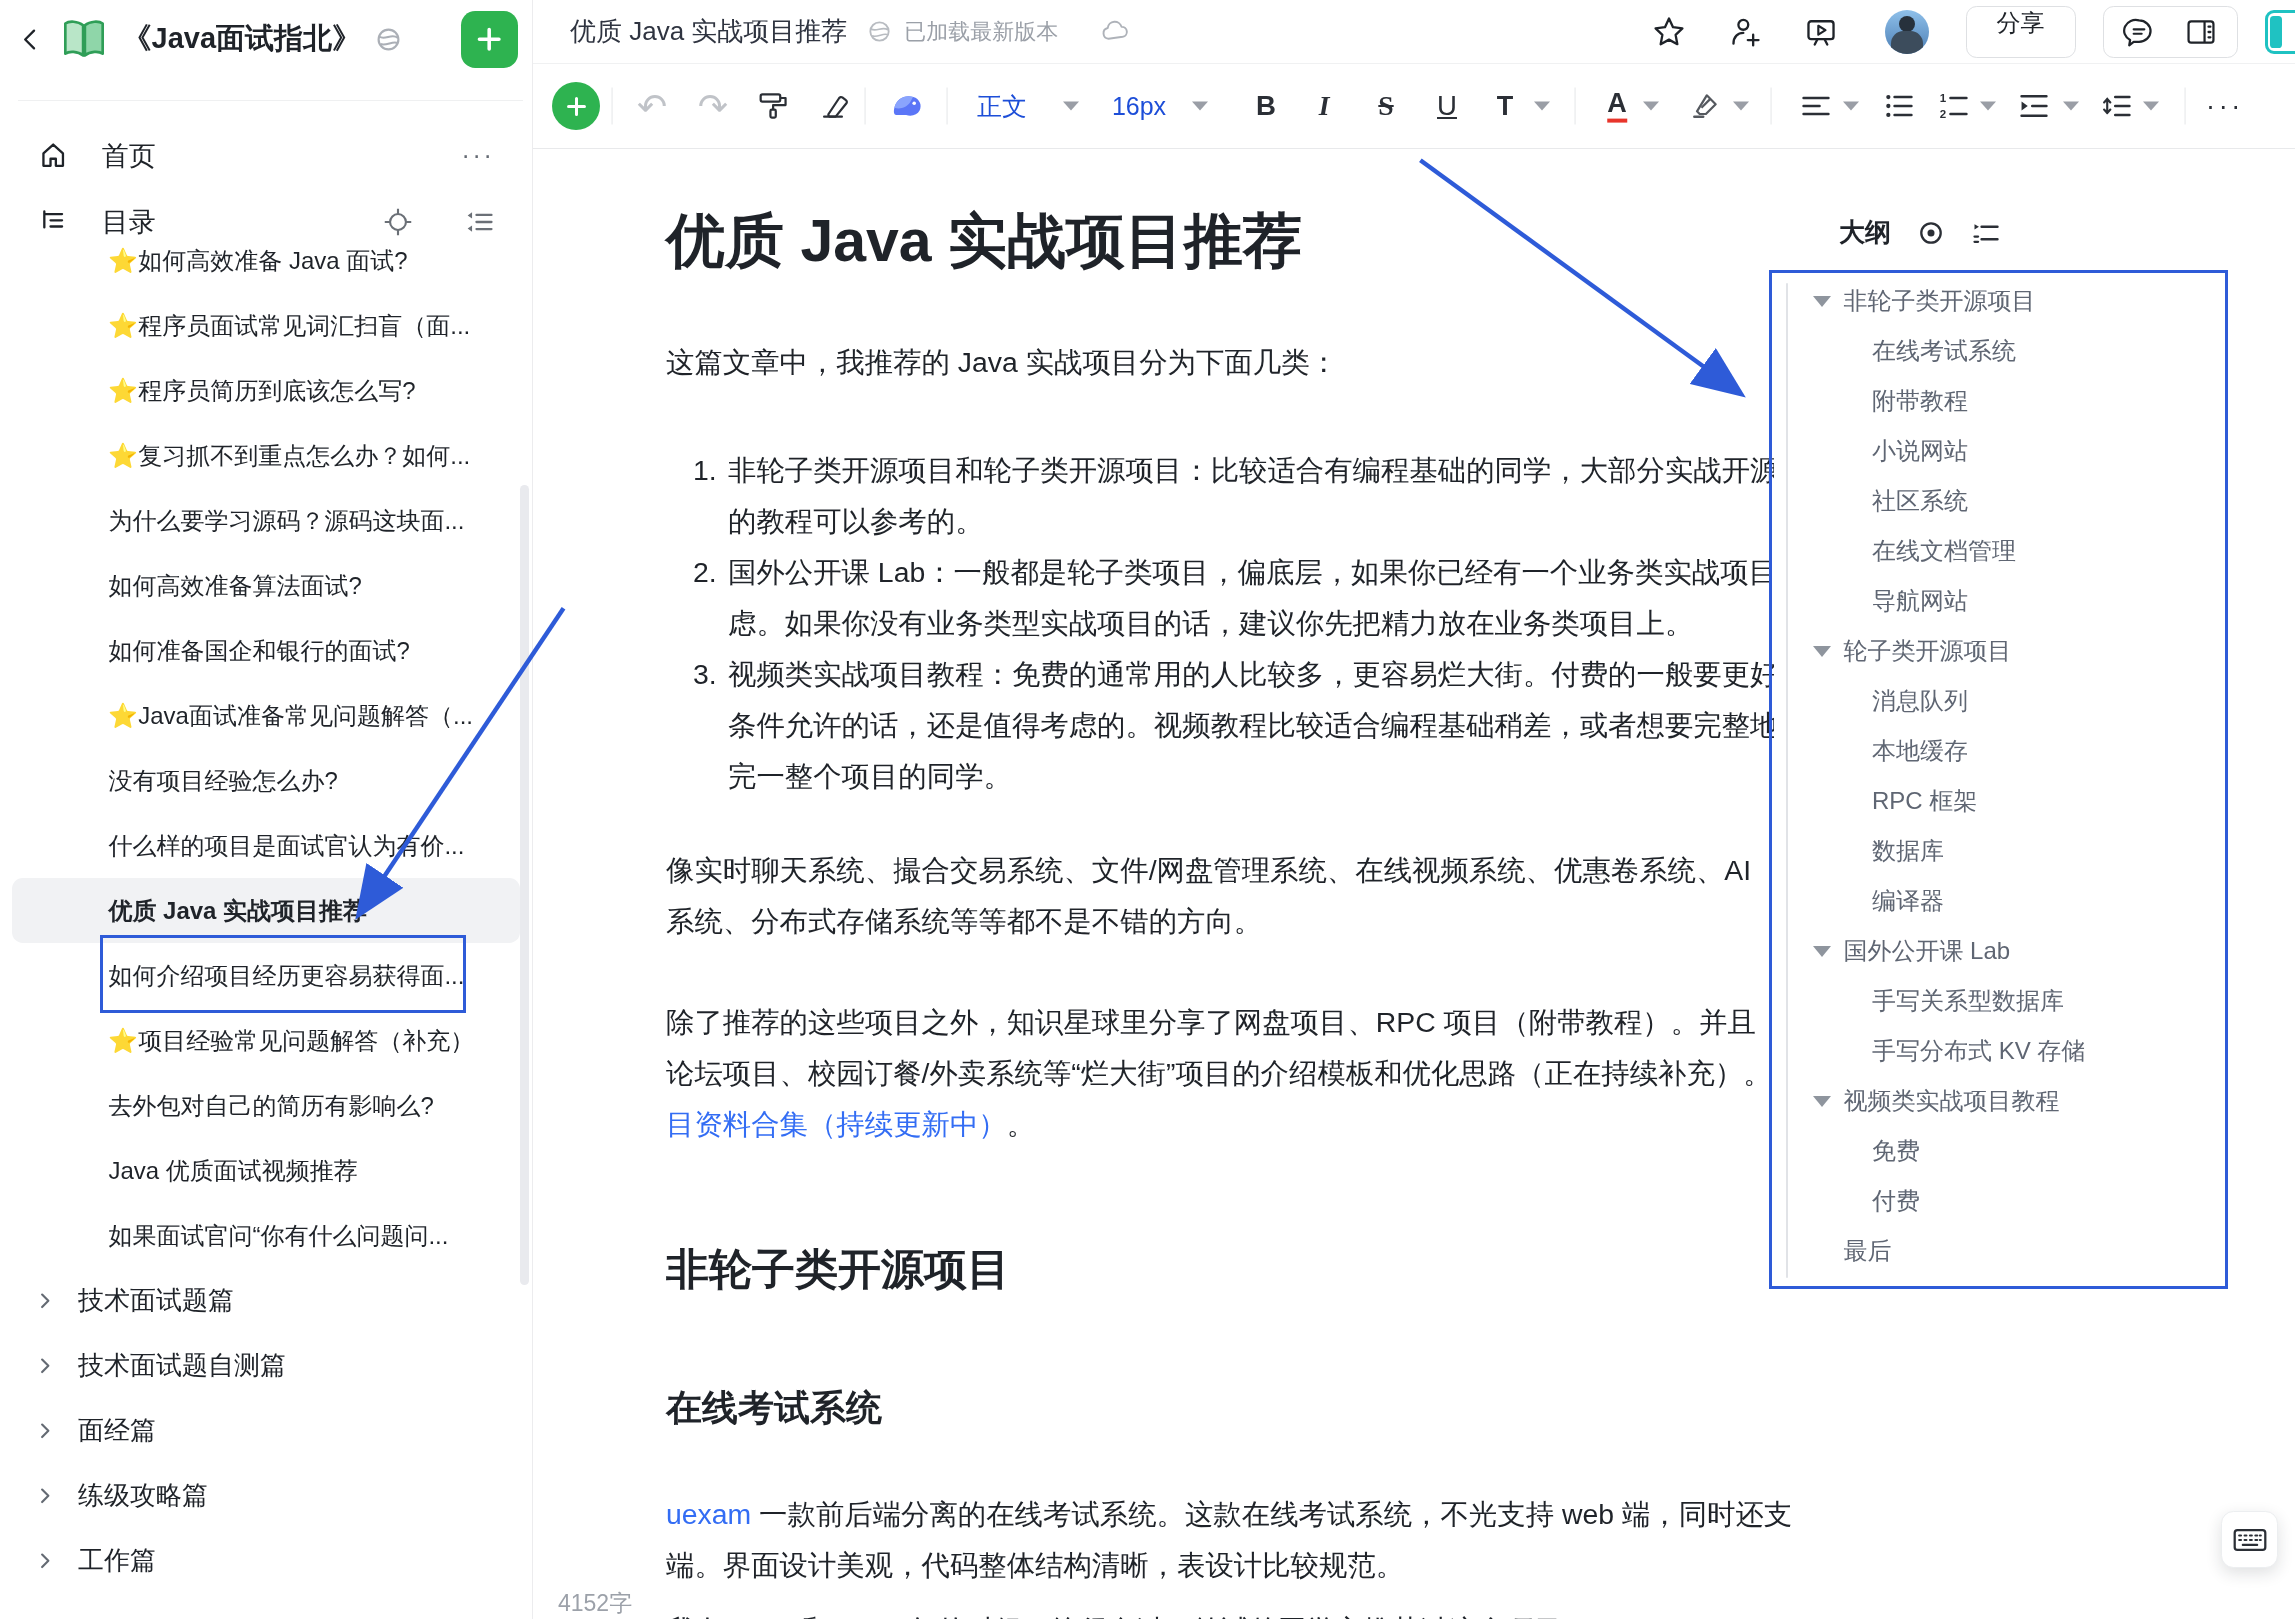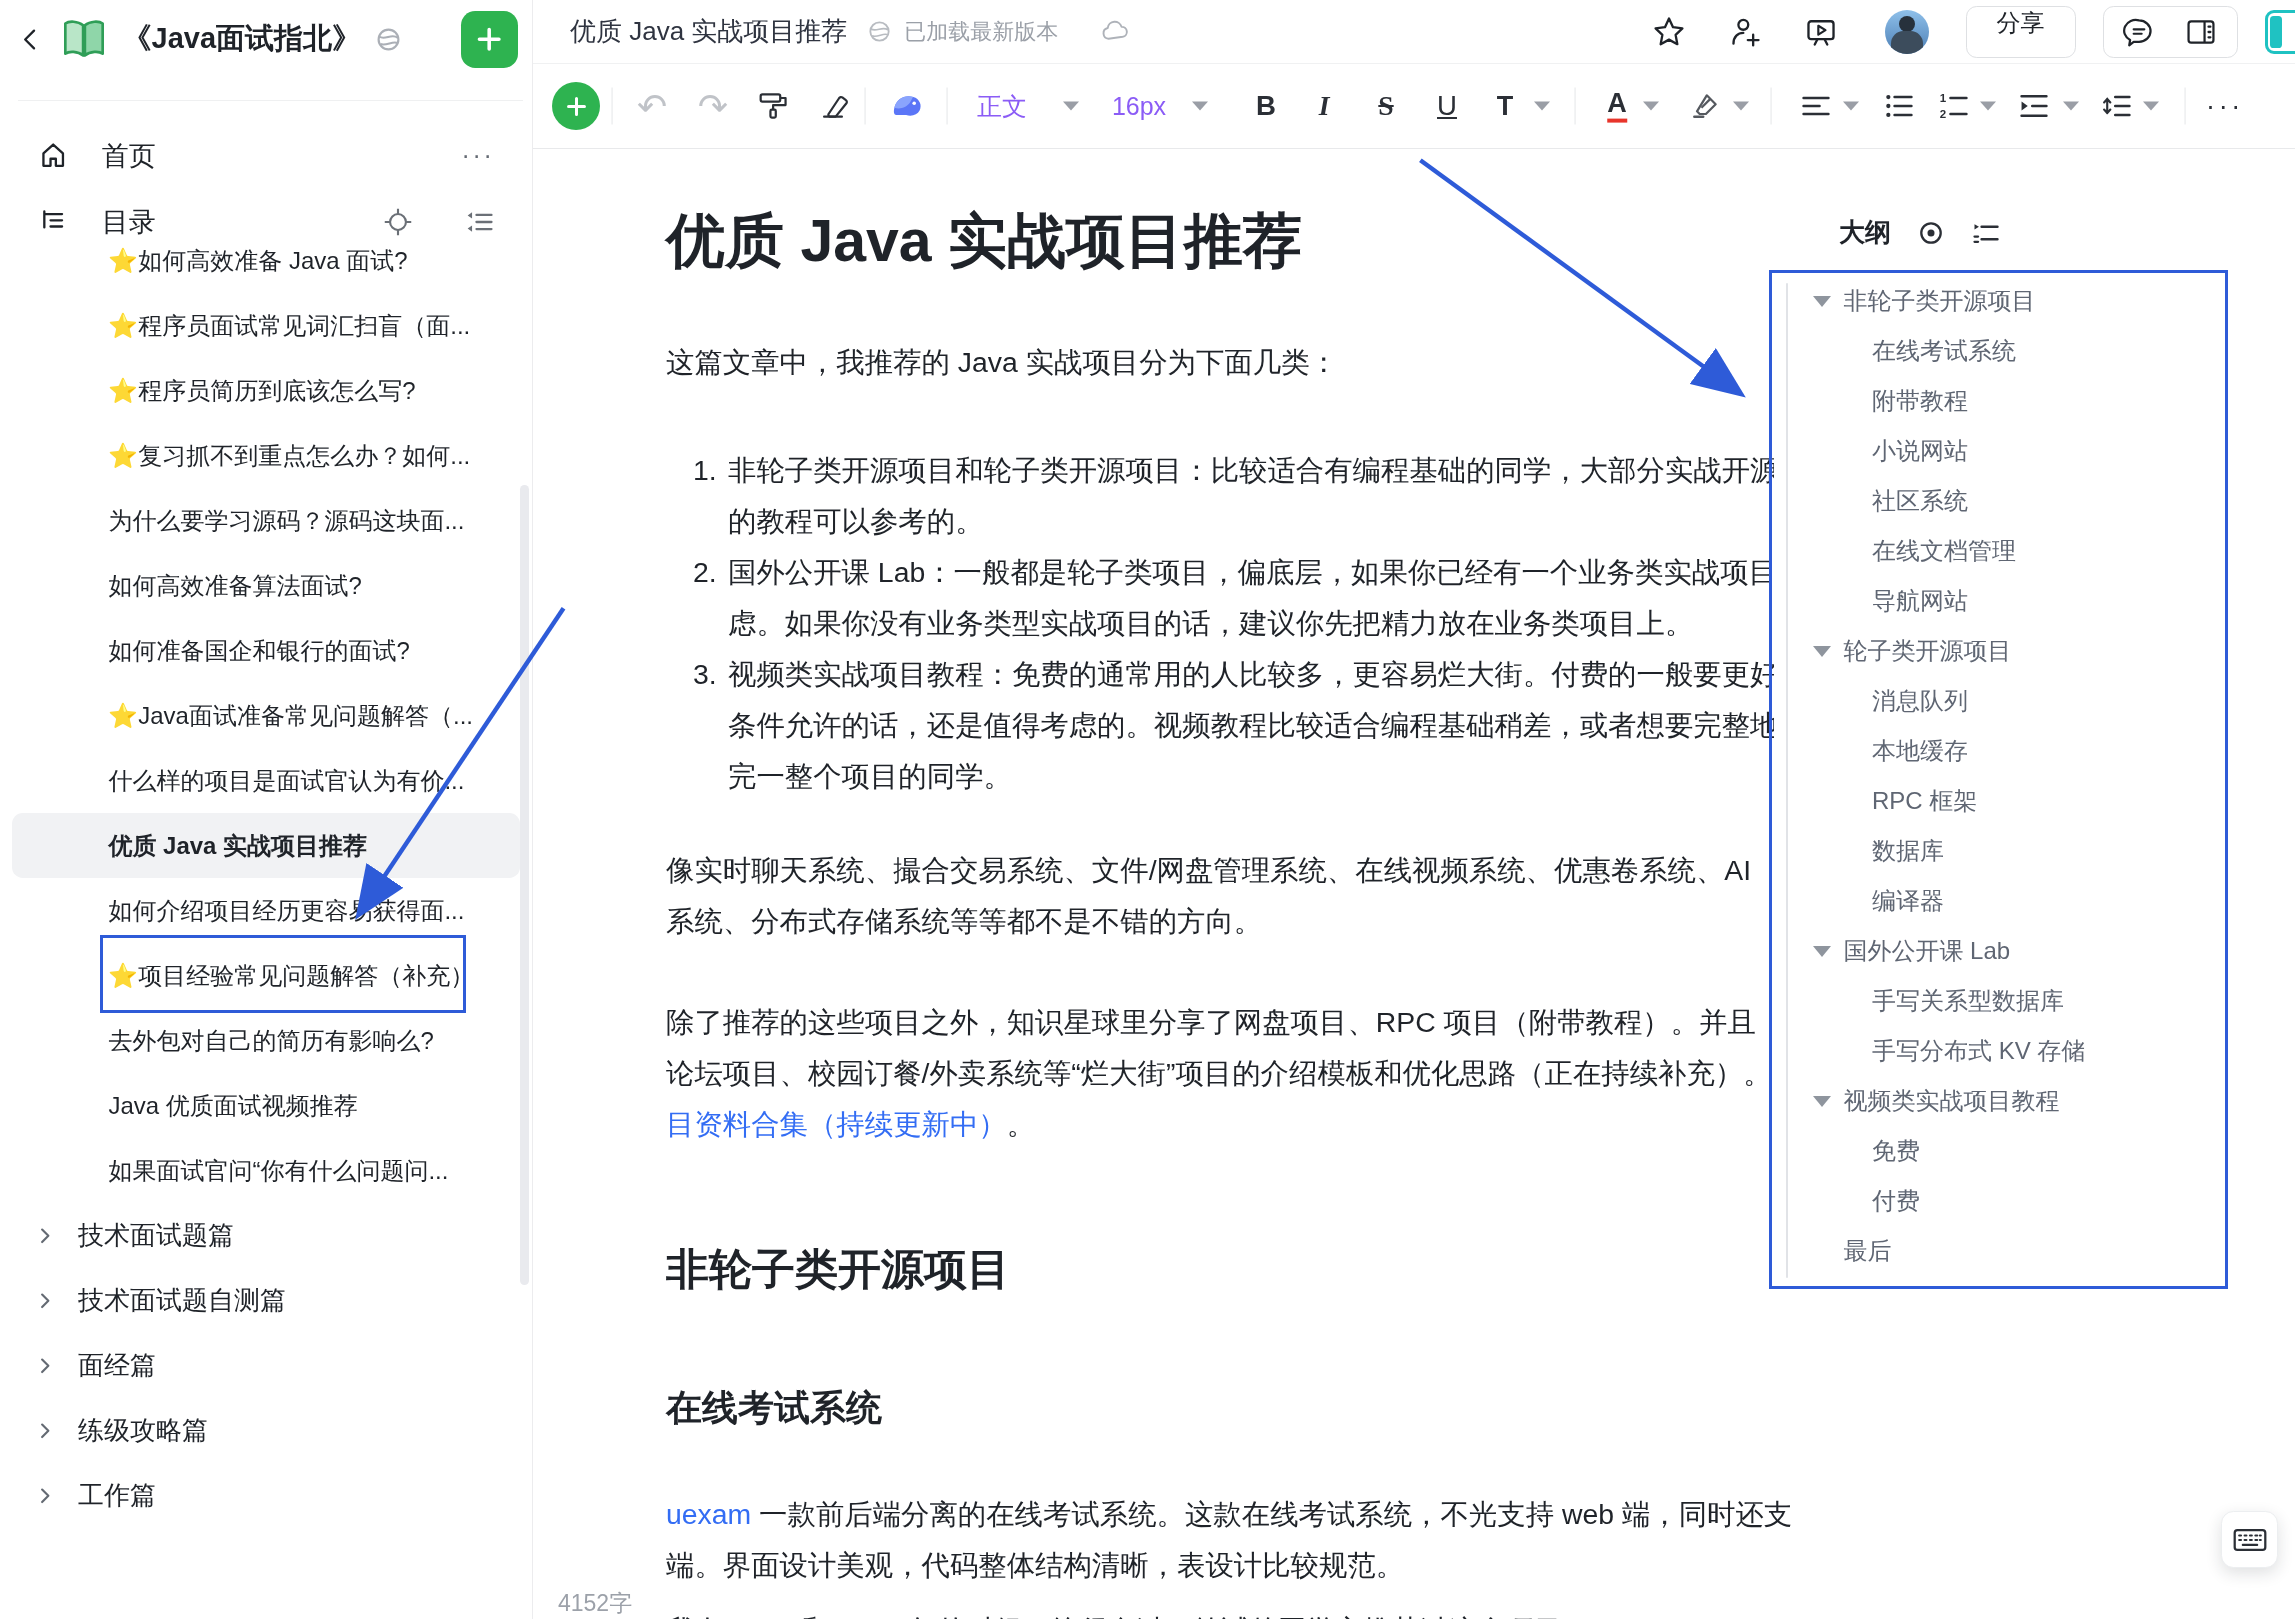--- a/index.html
+++ b/index.html
@@ -51,21 +51,21 @@
   .teal-ic{width:41px;height:44px;border:3.6px solid var(--brand-teal);border-radius:9px;position:relative;margin-right:-10.7px;flex:none}
   .teal-ic:before{content:"";position:absolute;left:2.7px;top:2.7px;bottom:2.7px;width:11.6px;border-radius:3.6px;background:var(--brand-teal)}
   .gap46{width:41px;flex:none}.gap44{width:39px;flex:none}.gap52{width:46px;flex:none}.gap42{width:37px;flex:none}.gap30{width:27px;flex:none}
 
   
   .toolbar{position:absolute;top:64px;left:0;right:0;height:85px;border-bottom:0.9px solid var(--line);background:#fff}
   .tb{position:absolute;top:50%;transform:translate(-50%,-50%);display:flex;align-items:center;justify-content:center;cursor:pointer;color:#2b2f36}
   .tb-div{position:absolute;top:50%;transform:translate(-50%,-50%);width:0.9px;height:37px;background:#e5e6e8}
   .plus-circle{width:48px;height:48px;border-radius:50%;background:var(--accent-green);display:flex;align-items:center;justify-content:center}
   .undo-redo{font-size:36px;color:#c0c3c8;font-family:"DejaVu Sans",sans-serif}
-  .tb-label{font-size:25px;color:#8b5cf6;white-space:nowrap}
+  .tb-label{font-size:25px;color:#1d4ed8;white-space:nowrap}
   .caret{position:absolute;top:50%;transform:translate(-50%,-50%);width:0;height:0;border-left:8px solid transparent;border-right:8px solid transparent;border-top:9.8px solid #9a9ea6;cursor:pointer}
   .fmt{font-size:27.6px;font-weight:bold;font-family:"Liberation Serif",serif}
   .fmt.sans{font-family:"Liberation Sans",sans-serif}
   .letterA{font-size:27px;font-weight:bold;border-bottom:4.4px solid var(--red-underline);line-height:1;padding-bottom:1.8px}
   .tsup{position:relative;font-size:27px;font-weight:bold}
   .more-dots{font-size:27px;color:#2b2f36;letter-spacing:3.6px}
 
   
   .doc-scroll{position:absolute;top:150px;left:0;right:0;bottom:0;overflow:hidden;background:#fff}
   .blocks{position:absolute;left:133px;top:0;width:1956px}
@@ -185,20 +185,23 @@
         <div class="sb-item">
           <span>如何高效准备算法面试?</span>
         </div>
         <div class="sb-item">
           <span>如何准备国企和银行的面试?</span>
         </div>
         <div class="sb-item">
           <span>⭐Java面试准备常见问题解答（...</span>
         </div>
         <div class="sb-item">
+          <span>没有项目经验怎么办?</span>
+        </div>
+        <div class="sb-item">
           <span>什么样的项目是面试官认为有价...</span>
         </div>
         <div class="sb-item selected">
           <span>优质 Java 实战项目推荐</span>
         </div>
         <div class="sb-item">
           <span>如何介绍项目经历更容易获得面...</span>
         </div>
         <div class="sb-item">
           <span>⭐项目经验常见问题解答（补充）</span>

